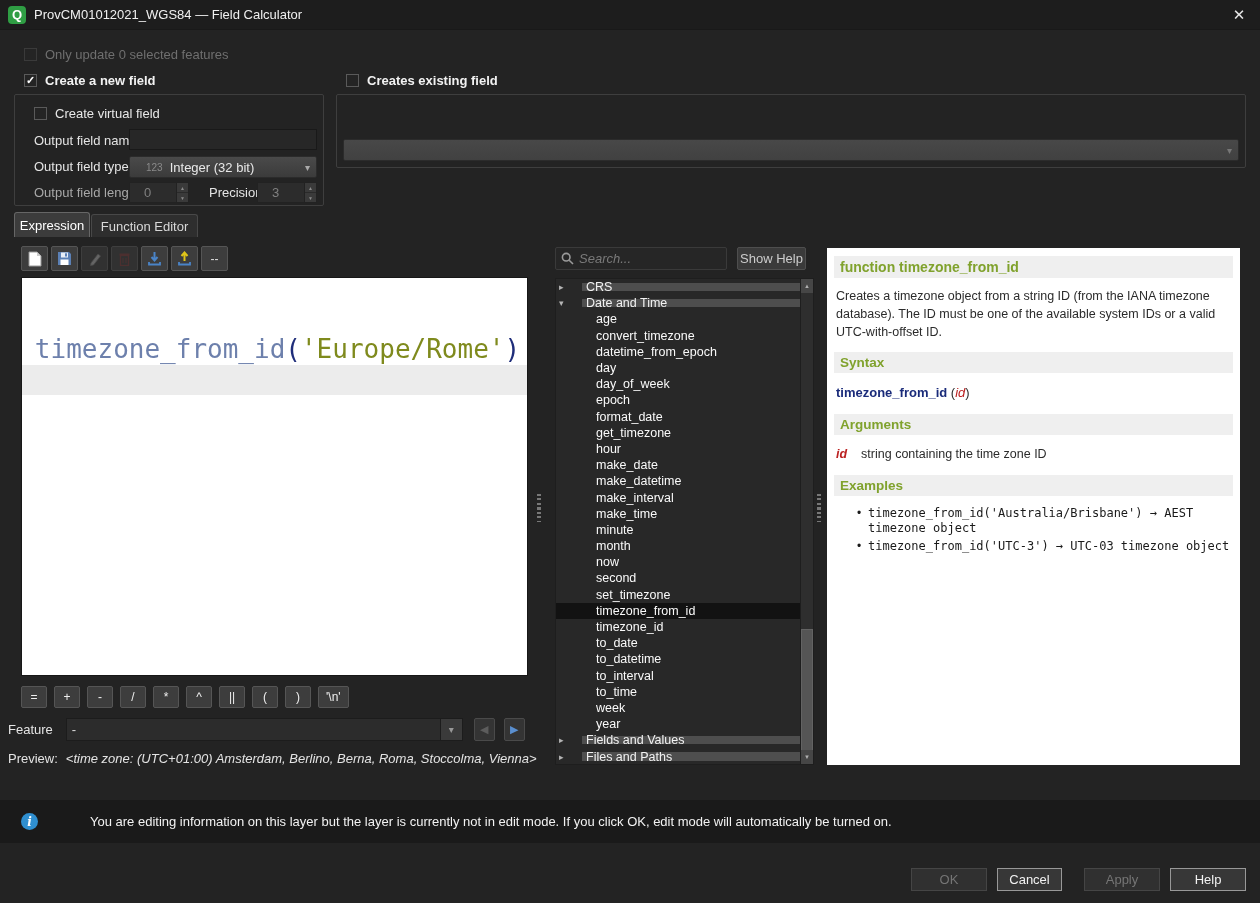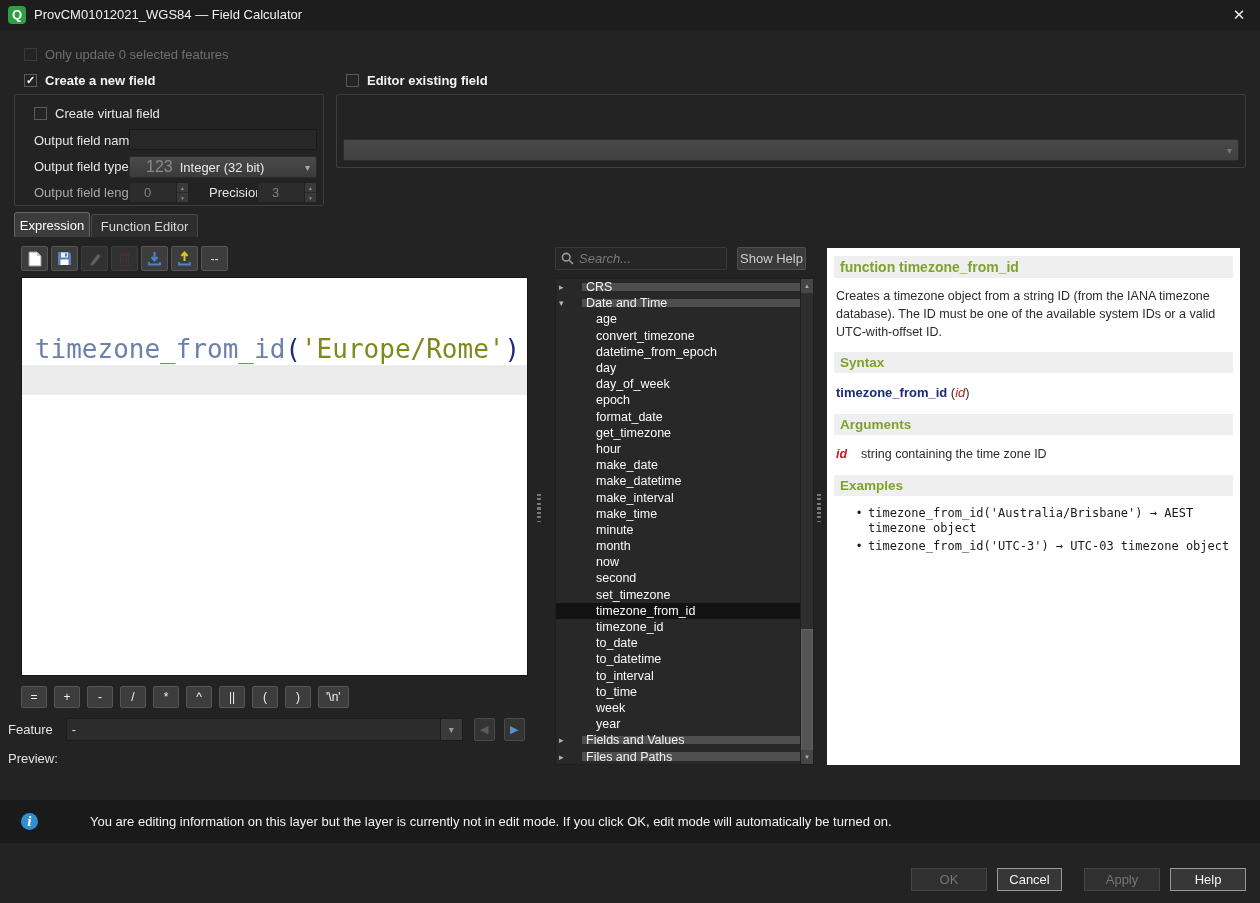--- a/index.html
+++ b/index.html
@@ -125,33 +125,33 @@
   <div class="chk dim abs" style="left:14px; top:47px;">
     <div class="box dis"></div>
     <span>Only update 0 selected features</span>
   </div>
   <div class="chk bold abs" style="left:14px; top:73px;">
     <div class="box">✓</div>
     <span>Create a new field</span>
   </div>
   <div class="chk bold abs" style="left:336px; top:73px;">
     <div class="box"></div>
-    <span>Editor existing field</span>
+    <span>Creates existing field</span>
   </div>
 
   <div class="groupbox" style="left:14px; top:94px; width:310px; height:112px;">
     <div class="chk abs" style="left:9px; top:11px;">
       <div class="box"></div>
       <span>Create virtual field</span>
     </div>
     <div class="lbl abs" style="left:9px; top:38px;">Output field name</div>
     <input class="txtinput abs" style="left: 114px; top: 34px; width: 188px;" value="">
     <div class="lbl abs" style="left:9px; top:64px;">Output field type</div>
     <div class="combo abs" style="left:114px; top:61px; width:188px;">
-      <span style="margin-left:6px; color:#8a8a8a; font-size:16px;">123</span>
+      <span style="margin-left:6px; color:#8a8a8a; font-size:10px;">123</span>
       <span style="margin-left:7px;">Integer (32 bit)</span>
       <span class="arrow">▾</span>
     </div>
     <div class="lbl abs" style="left:9px; top:90px; color:#a8a8a8;">Output field length</div>
     <div class="spin abs" style="left:114px; top:87px; width:60px;">
       <div class="val">0</div>
       <div class="btns">
         <div>▲</div>
         <div>▼</div>
       </div>
@@ -251,20 +251,21 @@
     <div class="navbtn prev" style="margin-left:11px;">
         <span>◀</span>
       </div>
     <div class="navbtn next" style="margin-left:9px;">
         <span>▶</span>
       </div>
   </div>
 
   <div class="preview-row">
     <span>Preview:</span>
+    <span class="pv">&lt;time zone: (UTC+01:00) Amsterdam, Berlino, Berna, Roma, Stoccolma, Vienna&gt;</span>
   </div>
 
   <div class="splitdots" style="left:537px; top:494px;"></div>
   <div class="splitdots" style="left:817px; top:494px;"></div>
 
   <div class="search">
     <svg width="13" height="13" viewBox="0 0 13 13">
         <circle cx="5.2" cy="5.2" r="3.8" fill="none" stroke="#9a9a9a" stroke-width="1.6"></circle>
         <line x1="8.2" y1="8.2" x2="12" y2="12" stroke="#9a9a9a" stroke-width="1.6"></line>
       </svg>

